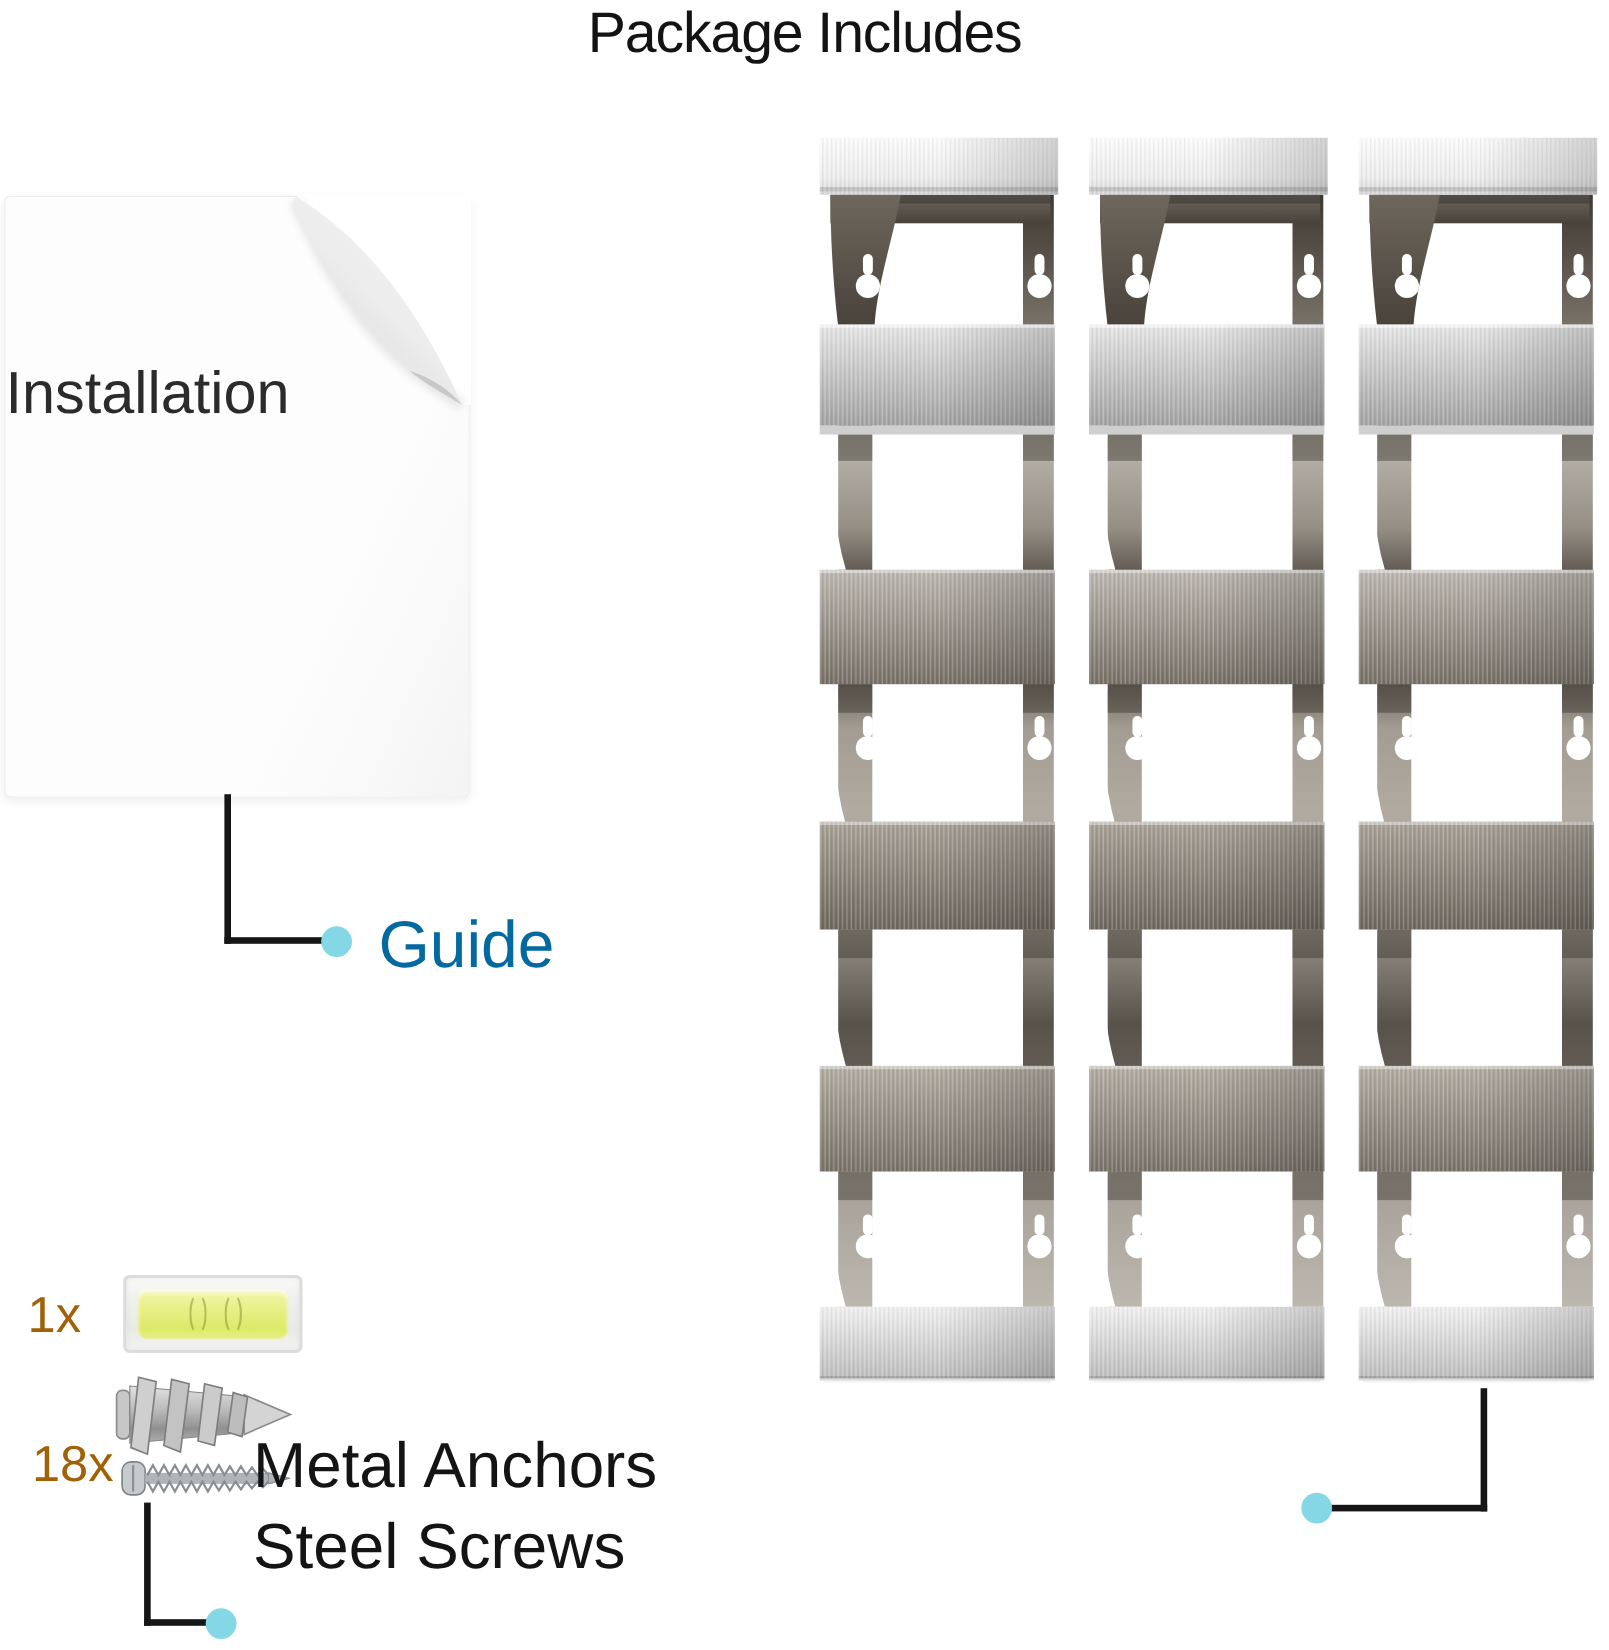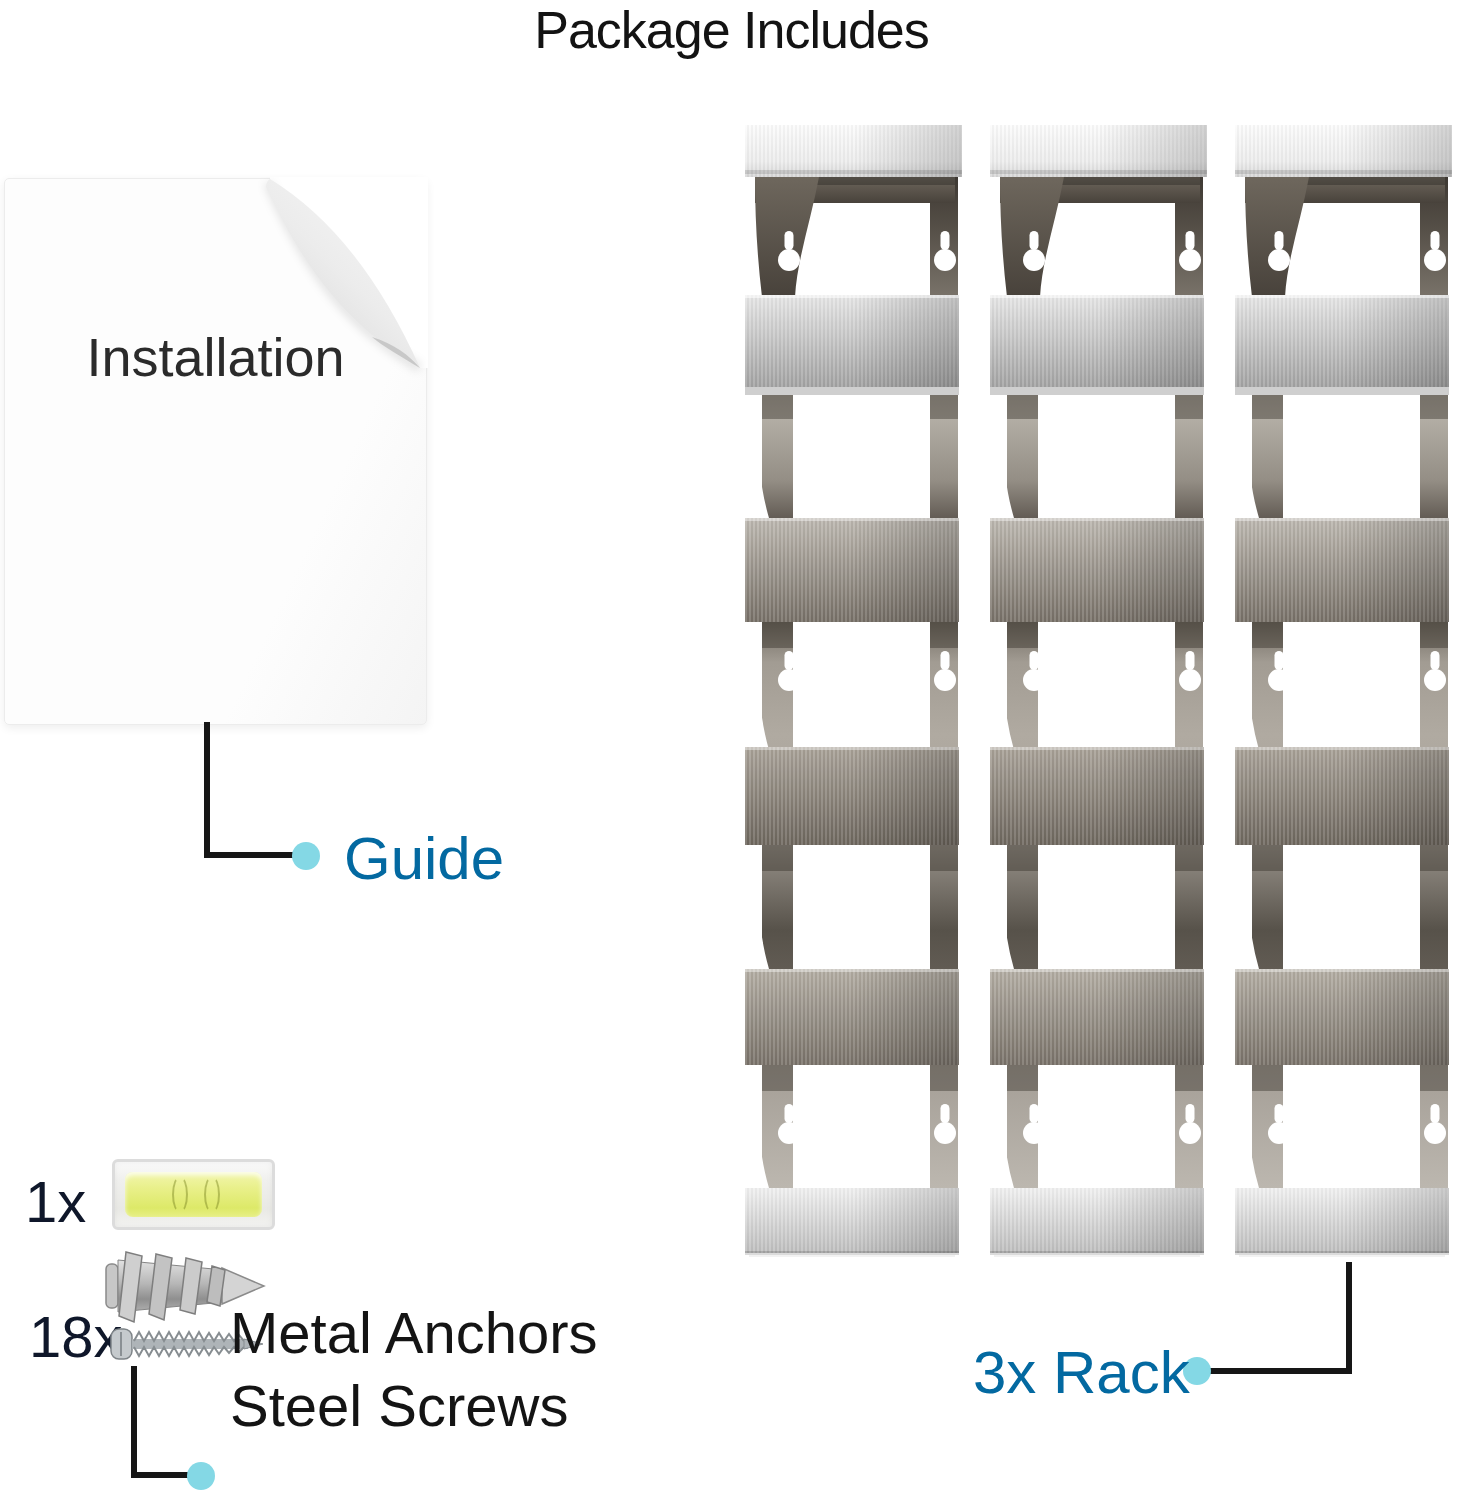--- a/index.html
+++ b/index.html
@@ -7,30 +7,30 @@
         font-family:"Liberation Sans", sans-serif;color:#151515;}
 
   .title{position:absolute;left:0;right:0;top:0;text-align:center;
          font-size:52px;font-weight:400;letter-spacing:-1px;color:#131313;}
 
   
   .sheet{position:absolute;left:4px;top:178px;width:421px;height:545px;
          background:linear-gradient(115deg,#fdfdfd 70%,#f4f4f4 100%);
          border:1px solid #ececec;border-radius:5px;
          box-shadow:0 3px 10px rgba(0,0,0,0.07);}
-  .sheet-text{position:absolute;left:0;right:0;top:146px;text-align:center;
+  .sheet-text{position:absolute;left:0;right:0;top:146px;text-align:left;
               font-size:54px;line-height:64px;color:#2b2b2b;z-index:1;}
   .curl{position:absolute;top:-2px;right:-2px;width:270px;height:205px;z-index:2;}
 
   
   .cline{position:absolute;background:#161616;}
   .dot{position:absolute;width:28px;height:28px;border-radius:50%;background:#84d8e5;}
   .callout{position:absolute;font-size:60px;color:#0369a1;white-space:nowrap;}
 
-  .qty{position:absolute;font-size:58px;color:#0f172a;}
+  .qty{position:absolute;font-size:46px;color:#a16207;}
 
   
   .level{position:absolute;left:112px;top:1159px;width:157px;height:65px;
          border:3px solid #dcdcdc;border-radius:6px;
          background:linear-gradient(180deg,#fafafa 0%,#f0f0ee 28%,#e9e9e5 72%,#f3f3f1 100%);
          box-shadow:inset 0 0 6px rgba(0,0,0,0.05);}
   .vial{position:absolute;left:10px;right:10px;top:10px;bottom:10px;border-radius:8px;
         background:linear-gradient(180deg,#f2f6ae 0%,#e9f08b 35%,#dde968 80%,#e7ef85 100%);
         box-shadow:inset 0 3px 5px rgba(255,255,255,0.8);}
   .vial-mark{position:absolute;top:4px;bottom:4px;width:12px;border:2px solid rgba(120,130,30,0.45);
@@ -495,15 +495,14 @@
       <use href="#kh" x="200" y="552"></use>
       <use href="#kh" x="44" y="1005"></use>
       <use href="#kh" x="200" y="1005"></use>
     </svg>
   </div>
 </div>
 
   <div class="cline" style="left:1346px;top:1262px;width:6px;height:112px;"></div>
   <div class="cline" style="left:1208px;top:1368px;width:144px;height:6px;"></div>
   <div class="dot" style="left: 1183px; top: 1357px; background: rgb(132, 216, 229);"></div>
-  <div class="callout" style="left:973px;top:1338px;">3x Rack</div>
 
 </div>
 
 </body></html>

